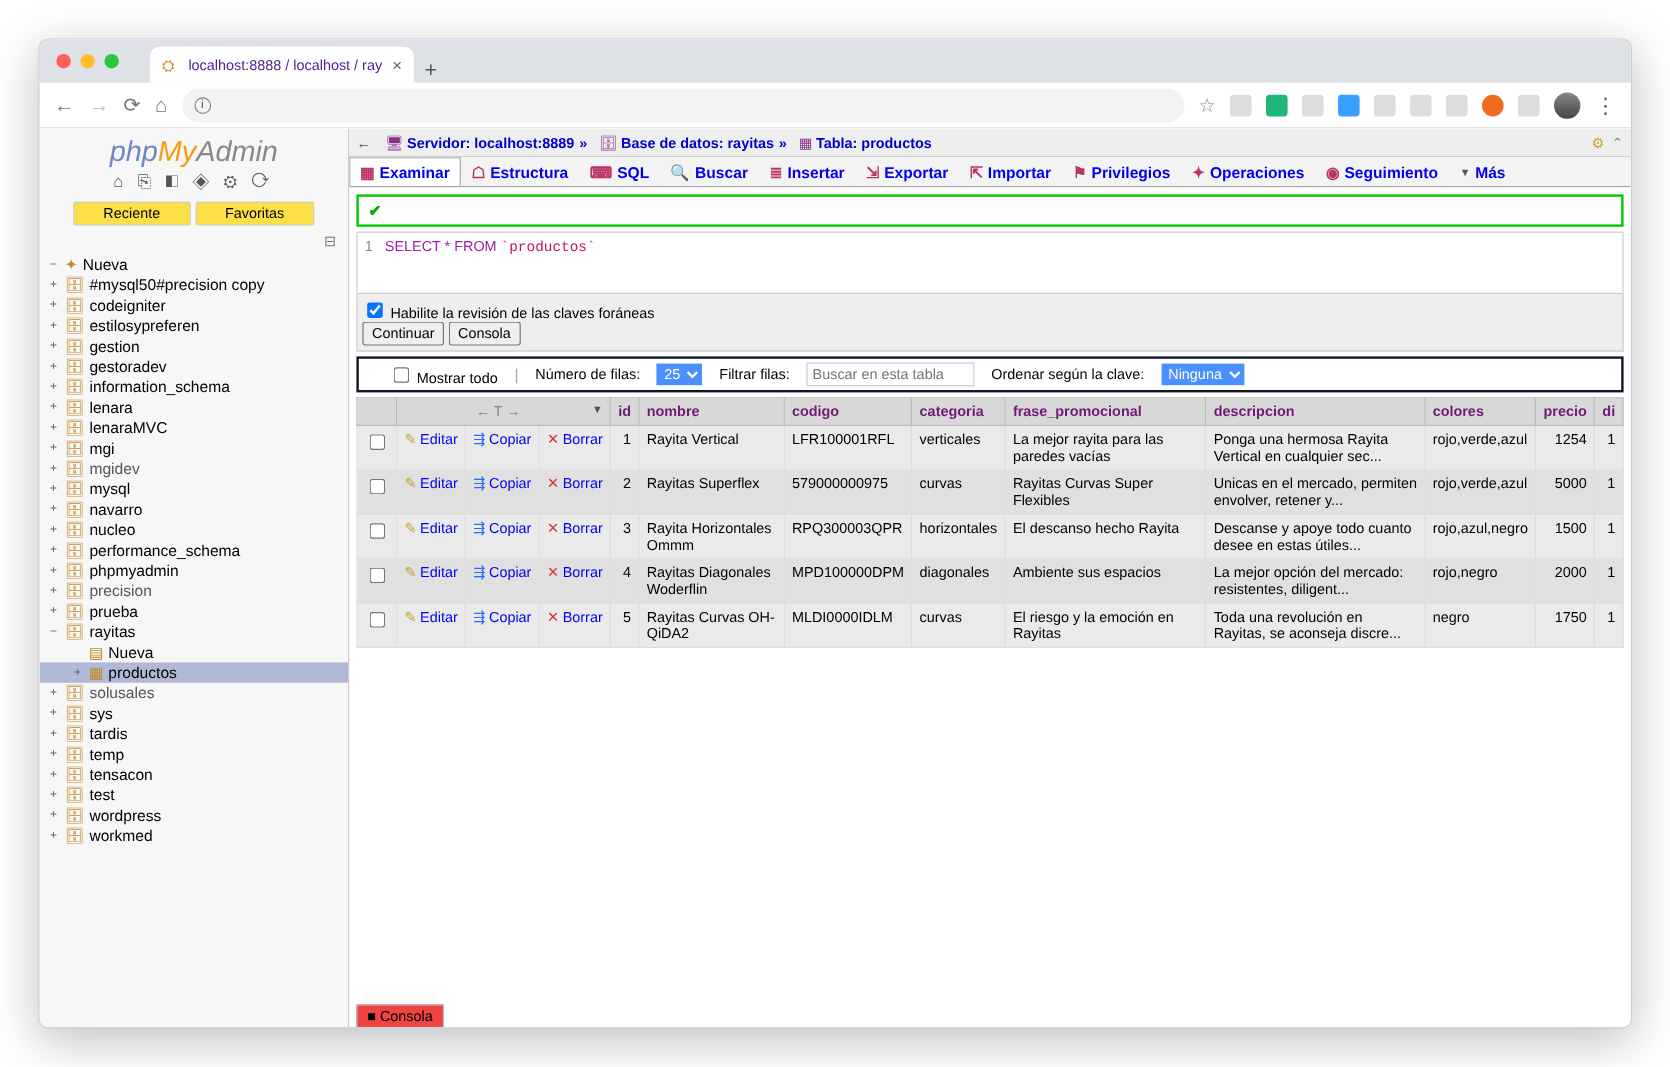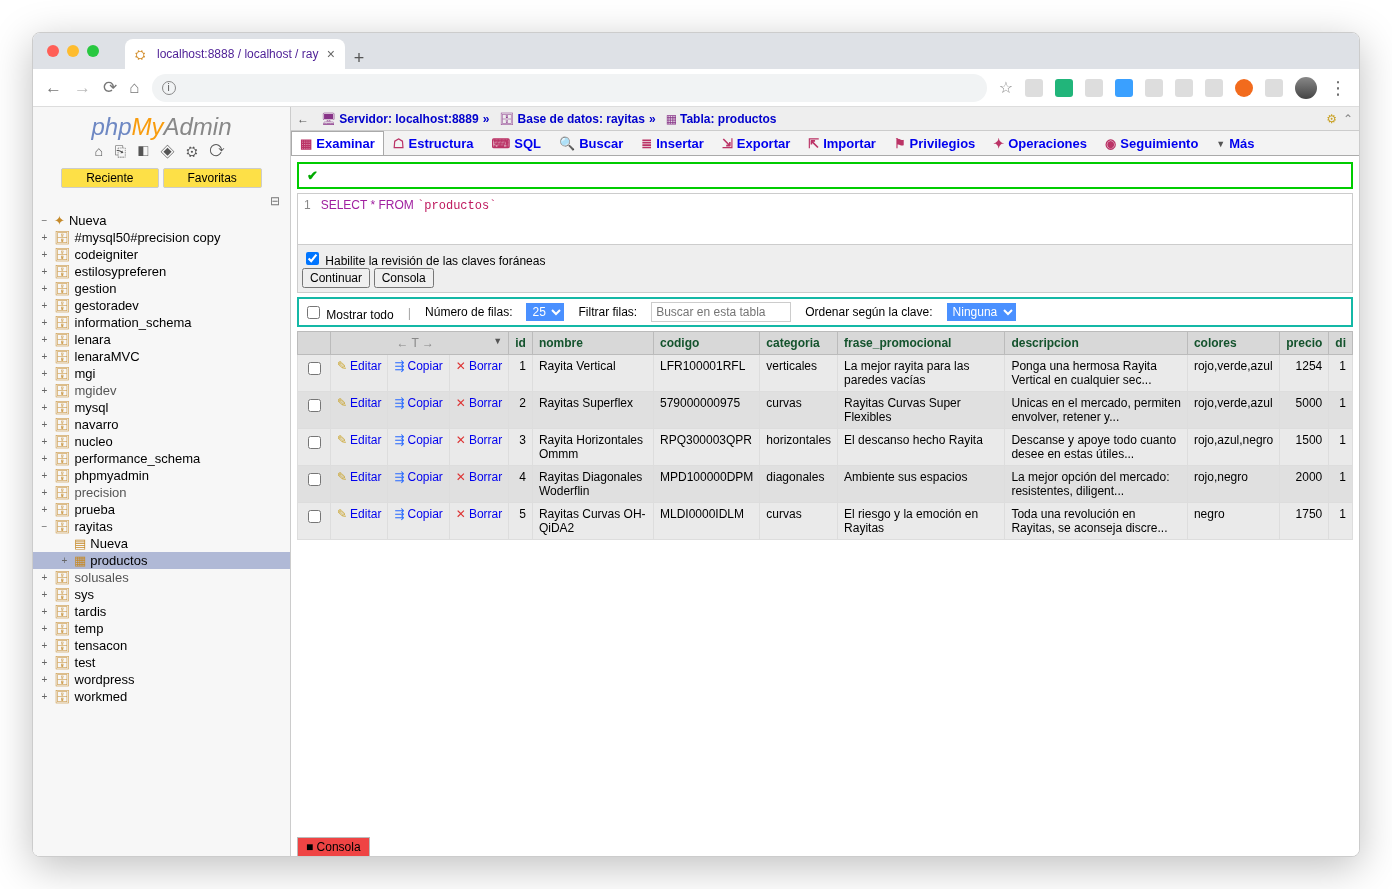--- a/index.html
+++ b/index.html
@@ -70,32 +70,32 @@
   .sqlbox { border:1px solid #ccc; background:#fff; font-family: Menlo, monospace; font-size:12px; padding:4px 6px; min-height:52px; }
   .sqlbox .num { color:#888; margin-right:10px; }
   .sqlbox .kw { color:#a020a0; }
   .sqlbox .ident { color:#be185d;font-family:Liberation Mono, monospace; }
   .below-sql { background:#eee; padding:4px; border:1px solid #ccc; border-top:none; }
   .below-sql label { font-size:12px; }
   .below-sql button { font-size:12px; }
   .profrow { text-align:right; font-size:12px; padding:4px 0; }
   .profrow a { color:#00e; }
 
-  .ctrlbar { border:2px solid #14b8a6; background:#fff; display:flex; align-items:center; gap:14px; padding:3px 4px; margin:4px 0; }
+  .ctrlbar { border:2px solid #0f172a; background:#fff; display:flex; align-items:center; gap:14px; padding:3px 25px; margin:4px 0; }
   .ctrlbar label { font-size:12px; }
   .ctrlbar select, .ctrlbar input[type=text] { font-size:12px; }
   .ctrlbar .sep { color:#aaa; }
   .ctrlbar input[type=text]{ border:1px solid #ccc; padding:2px 4px; width:140px; }
   .ctrlbar select { background:#4a90ff; color:#fff; border:none; padding:1px 2px; }
 
   .options { color:#00e; font-size:12px; padding:2px; }
 
   table.data { border-collapse:collapse; width:100%; font-size:12px; }
   table.data th { background:#d8d8d8; border:1px solid #bbb; padding:4px 6px; text-align:left; font-weight:normal; }
-  table.data th a { color:#14532d; font-weight:bold; }
+  table.data th a { color:#701a75; font-weight:bold; }
   table.data td { border:1px solid #ddd; padding:4px 6px; vertical-align:top; }
   table.data tr.odd td { background:#eaeaea; }
   table.data tr.even td { background:#e0e0e0; }
   table.data td.num { text-align:right; }
   .rowactions a { color:#00e; }
   .rowactions .edit::before { content:"✎"; color:#c9a227; margin-right:3px; }
   .rowactions .copy::before { content:"⇶"; color:#2a6bff; margin-right:3px; }
   .rowactions .del::before { content:"✕"; color:#d33; margin-right:3px; }
   th.id { background:#cfcfcf; }
   .sortarrows { color:#888; }

